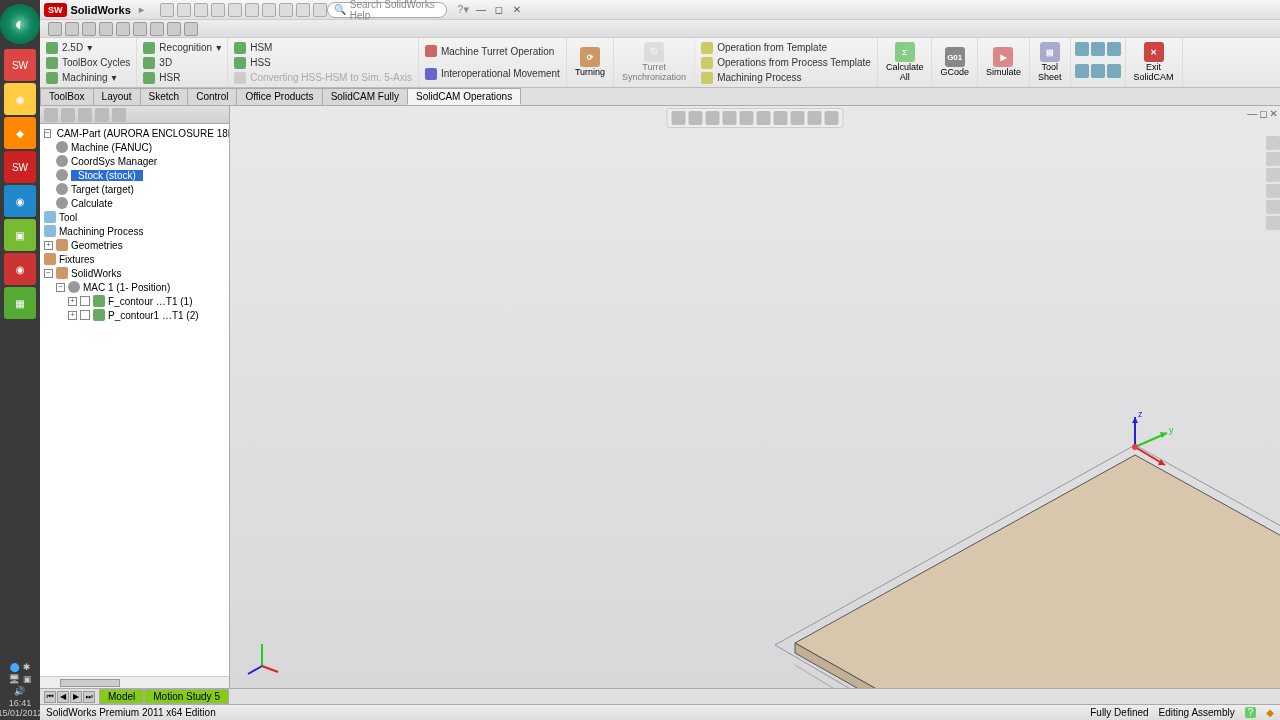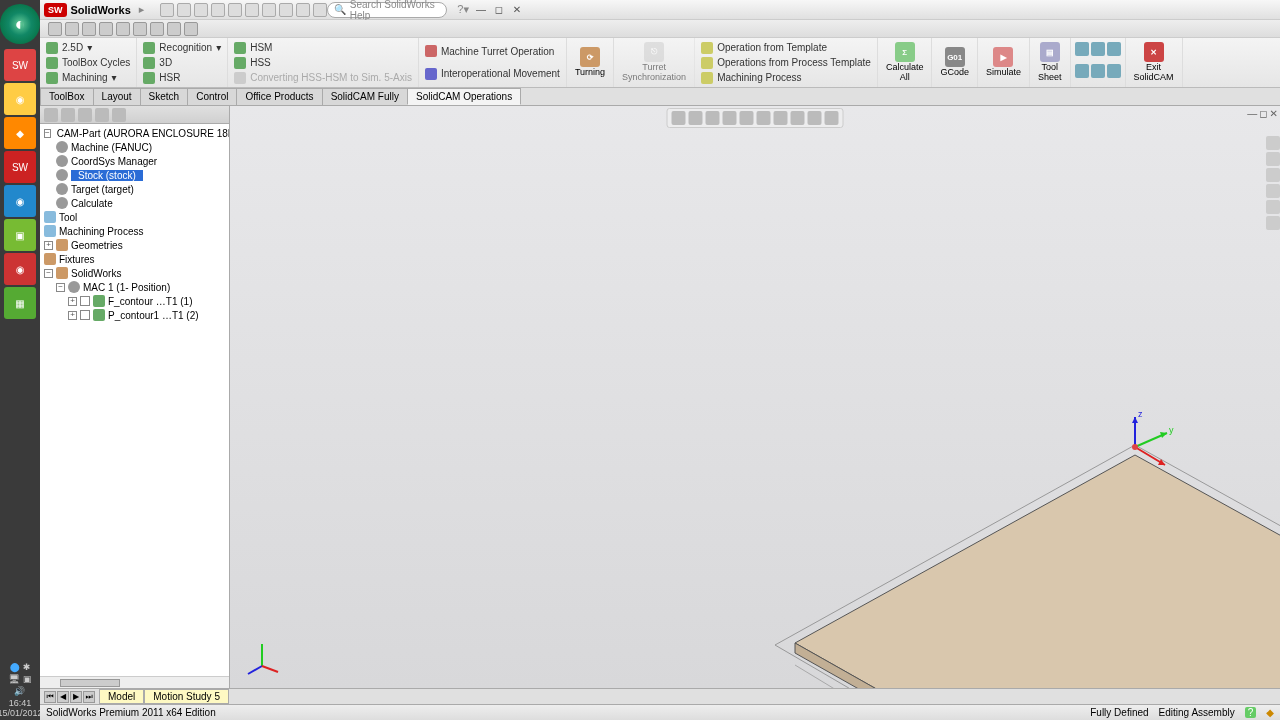--- a/index.html
+++ b/index.html
@@ -49,21 +49,21 @@
 .tree li .ti.doc { background:#8bd; }
 .tree li.selected > .lbl { background:#2a6cd6;color:white;padding:0 7px; }
 .viewport { flex: 1; position: relative; overflow:hidden; }
 .view-toolbar { position:absolute; top:2px; left:50%; transform:translateX(-50%); display:flex;gap:3px;background:rgba(240,240,240,0.7);padding:2px 4px;border:1px solid #ccc;border-radius:3px; }
 .view-toolbar span { width:14px;height:14px;background:#bbb;border-radius:2px;cursor:pointer; }
 .right-strip { position:absolute; right:0; top:30px; width:14px; display:flex;flex-direction:column;gap:2px; }
 .right-strip span { width:14px;height:14px;background:#ccc;border-radius:2px; }
 .bottom-tabs { height: 16px; background: #e0e0e0; border-top: 1px solid #aaa; display:flex;align-items:center;font-size:10px; }
 .bottom-tabs .nav { display:flex;gap:1px;margin:0 4px; }
 .bottom-tabs .nav span { width:12px;height:12px;background:#ccc;border:1px solid #999;font-size:8px;display:flex;align-items:center;justify-content:center;cursor:pointer; }
-.bottom-tabs .btab { padding:1px 8px;border:1px solid #aaa;background:#fef9c3;cursor:pointer; }
+.bottom-tabs .btab { padding:1px 8px;border:1px solid #aaa;background:#84cc16;cursor:pointer; }
 .bottom-tabs .btab:first-of-type { font-weight:bold; }
 .status { height: 16px; background: linear-gradient(#eee,#ddd); border-top: 1px solid #aaa; display:flex;align-items:center;font-size:10px;padding:0 6px; }
 .status .left { flex:1; }
 .status .right { display:flex;gap:10px; }
 
 .scene { position:absolute; left:50%; top:48%; transform:translate(-50%,-50%); }
 svg.plate-svg { position:absolute; left:0; top:0; }
 .triad { position:absolute; }
 </style>
 </head>

